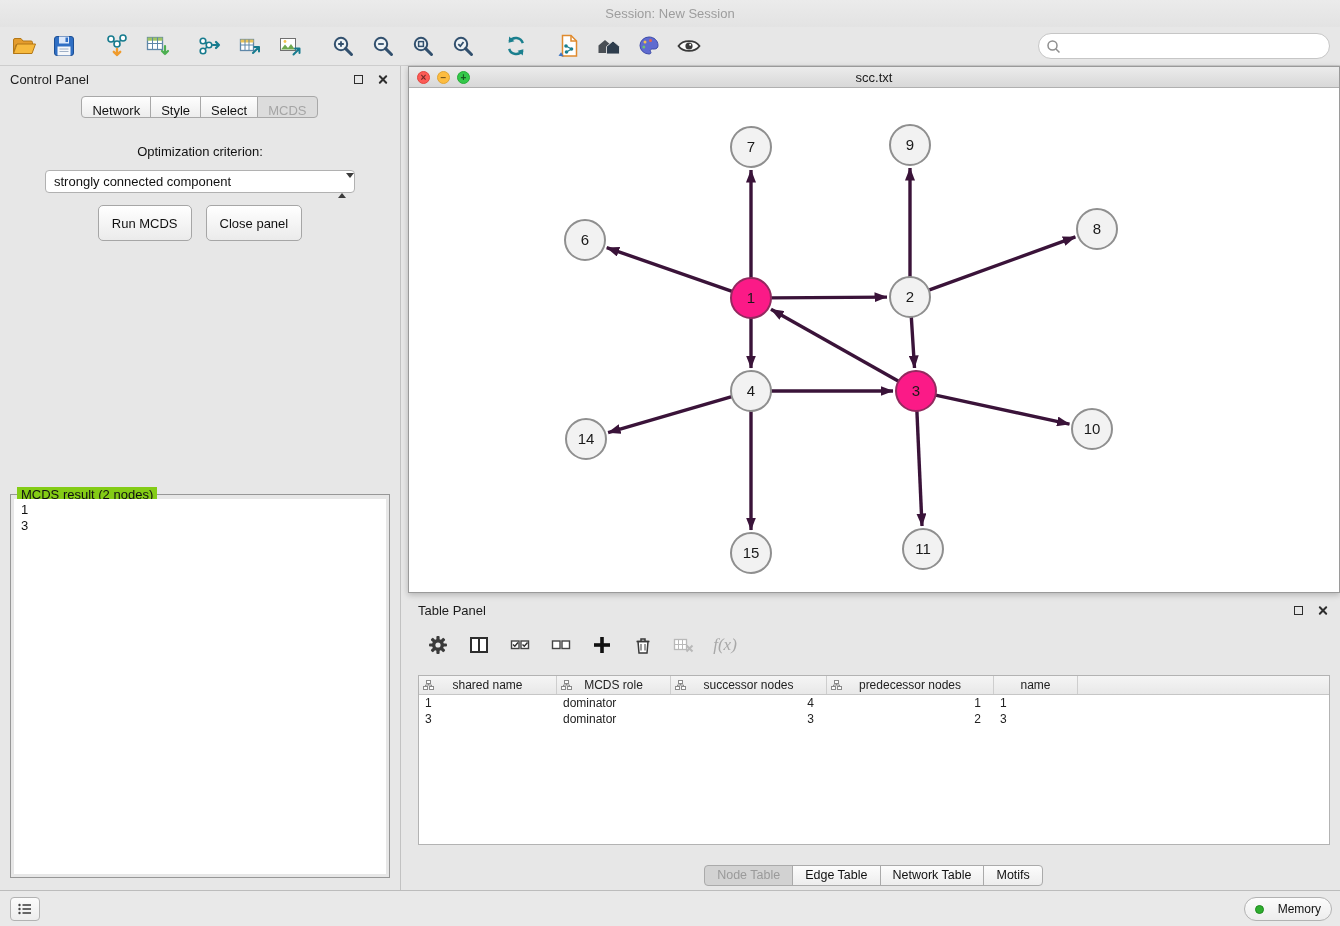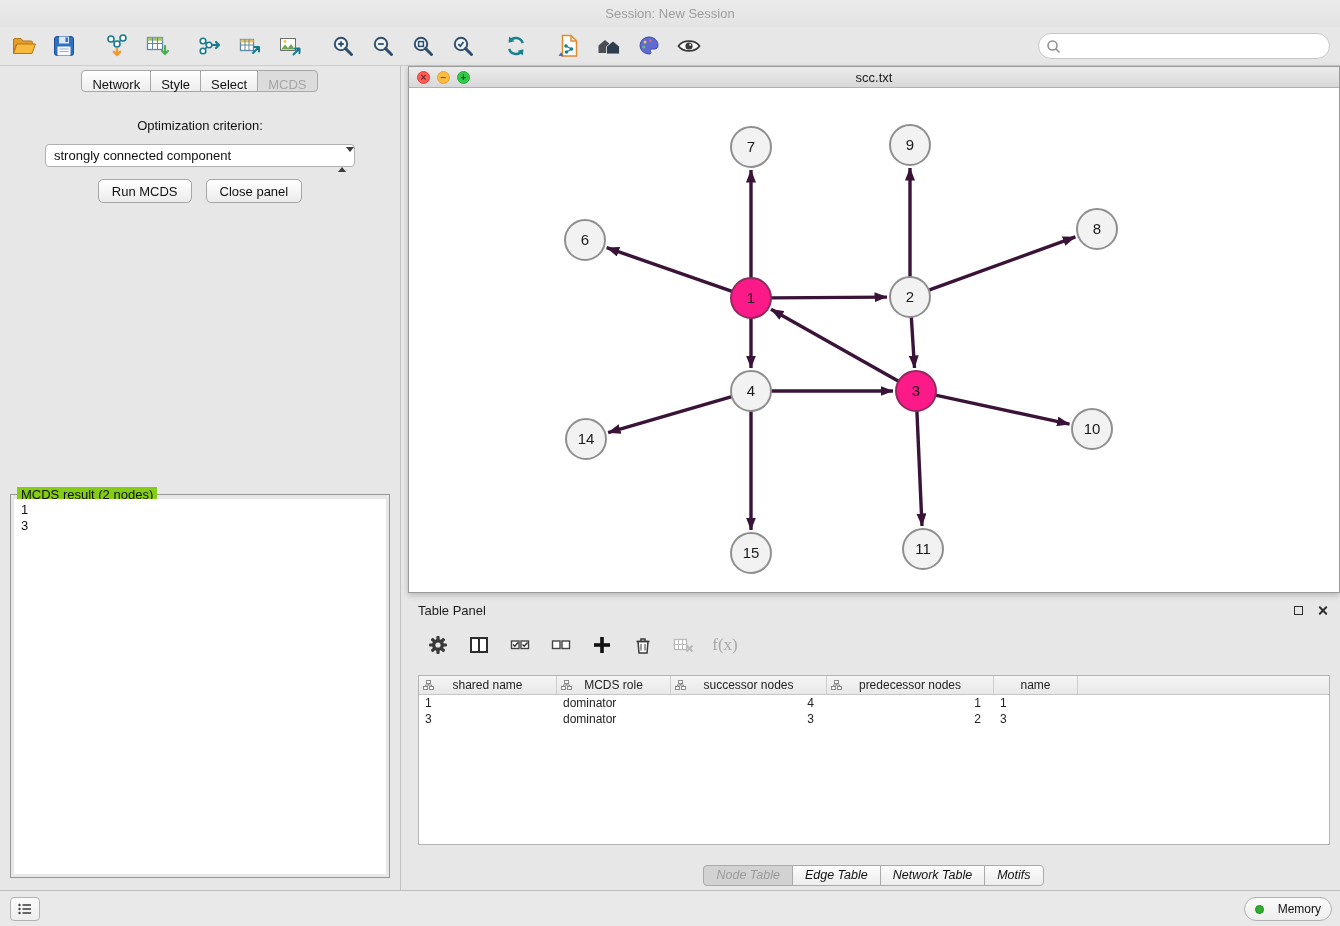--- a/index.html
+++ b/index.html
@@ -18,21 +18,21 @@
 #search-box input{flex:1;height:20px;font-size:13px;font-family:inherit;background:transparent;}
 
 
 .panel-head{height:26px;display:flex;align-items:center;padding:0 12px 0 10px;}
 .panel-title{flex:1;font-size:13px;color:#1c1c1c;}
 .float-ico{width:9px;height:9px;border:1.5px solid #2e2e2e;display:inline-block;margin-right:14px;}
 .close-ico{position:relative;width:11px;height:11px;display:inline-block;}
 .close-ico::before,.close-ico::after{content:"";position:absolute;left:5px;top:0;width:2px;height:11px;background:#2e2e2e;border-radius:1px;}
 .close-ico::before{transform:rotate(45deg);}
 .close-ico::after{transform:rotate(-45deg);}
-.mac-btn{height:24px;padding:0 13px;border:1px solid #a6a6a6;border-radius:5px;background:linear-gradient(#ffffff,#ebebeb);font-size:13px;color:#111;}
+.mac-btn{height:36px;padding:0 13px;border:1px solid #a6a6a6;border-radius:5px;background:linear-gradient(#ffffff,#ebebeb);font-size:13px;color:#111;}
 
 
 #control-panel{position:absolute;left:0;top:66px;width:401px;height:824px;background:#e7e7e7;border-right:1px solid #c2c2c2;}
 #cp-tabs{display:flex;justify-content:center;margin-top:4px;}
 .cp-tab{height:22px;line-height:20px;text-align:center;border:1px solid #a8a8a8;background:linear-gradient(#fefefe,#ededed);font-size:13px;padding:4px 10px;margin-left:-1px;color:#111;}
 .cp-tab:first-child{border-radius:4px 0 0 4px;}
 .cp-tab:last-child{border-radius:0 4px 4px 0;}
 .cp-tab.active{background:#dcdcdc;color:#a5a5a5;}
 #opt-label{text-align:center;margin-top:26px;font-size:13px;}
 #criterion-select{width:310px;height:23px;margin:11px auto 0;background:#fff;border:1px solid #b1b1b1;border-radius:4px;position:relative;line-height:21px;padding-left:8px;font-size:13px;}
@@ -58,32 +58,32 @@
 .light.yellow{background:#fdbc40;border:1px solid #e0a535;}
 .light.green{background:#34c84a;border:1px solid #27ab38;}
 #nw-canvas{position:absolute;left:0;top:21px;right:0;bottom:0;background:#fff;}
 #graph-svg{width:100%;height:100%;display:block;}
 #graph-svg text{font-family:"Liberation Sans",sans-serif;}
 
 
 #table-panel{position:absolute;left:408px;top:597px;width:932px;height:293px;}
 #tp-toolbar{position:absolute;left:0;top:26px;height:44px;display:flex;align-items:center;gap:17px;padding-left:18px;}
 .tp-ico{width:24px;height:24px;display:flex;align-items:center;justify-content:center;}
-.fx{font-family:"Liberation Serif",serif;font-size:17px;color:#a8a8a8;}
+.fx{font-family:"Liberation Serif",serif;font-style:italic;font-size:17px;color:#a8a8a8;}
 #tp-table{position:absolute;left:10px;top:78px;right:10px;height:170px;background:#fff;border:1px solid #b3b3b3;overflow:hidden;}
 #tp-cols{display:flex;height:19px;background:linear-gradient(#f5f5f5,#e8e8e8);border-bottom:1px solid #c6c6c6;font-size:12px;}
 .tp-col{position:relative;border-right:1px solid #cecece;display:flex;align-items:center;justify-content:center;color:#222;}
 .tp-col svg{position:absolute;left:4px;}
 .tp-row{display:flex;height:16px;font-size:12px;color:#222;}
 .tp-cell{padding:1px 6px 0;white-space:nowrap;overflow:hidden;border-right:1px solid transparent;}
 .num{text-align:right;padding-right:12px;}
 .w0{width:138px;}.w1{width:114px;}.w2{width:156px;}.w3{width:167px;}.w4{width:84px;align-items:center;}
 .wf{flex:1;border-right:none;}
 #tp-tabs{position:absolute;left:0;right:0;bottom:4px;display:flex;justify-content:center;}
-.tp-tab{height:21px;line-height:19px;border:1px solid #aaa;background:linear-gradient(#fcfcfc,#ededed);padding:0 12px;margin-left:-1px;font-size:12.5px;color:#111;font-style:italic;}
+.tp-tab{height:21px;line-height:19px;border:1px solid #aaa;background:linear-gradient(#fcfcfc,#ededed);padding:0 12px;margin-left:-1px;font-size:12.5px;color:#111;}
 .tp-tab:first-child{border-radius:4px 0 0 4px;}
 .tp-tab:last-child{border-radius:0 4px 4px 0;}
 .tp-tab.active{background:#d2d2d2;color:#9a9a9a;}
 
 
 #status-bar{position:absolute;left:0;bottom:0;width:1340px;height:36px;background:#e9e9e9;border-top:1px solid #bcbcbc;}
 #panel-menu-btn{position:absolute;left:10px;top:6px;width:30px;height:24px;border:1px solid #b2b2b2;border-radius:4px;background:linear-gradient(#fcfcfc,#ededed);display:flex;align-items:center;justify-content:center;}
 #memory-btn{position:absolute;right:8px;top:6px;height:24px;padding:0 10px;border:1px solid #b2b2b2;border-radius:12px;background:linear-gradient(#fcfcfc,#ededed);display:flex;align-items:center;gap:14px;font-size:12px;color:#111;}
 .mem-dot{width:9px;height:9px;border-radius:50%;background:#2fae2f;border:1px solid #1f8a1f;}
 </style>
@@ -237,20 +237,25 @@
   <div id="search-box">
     <svg width="15" height="15" viewBox="0 0 15 15">
       <circle cx="6.5" cy="6.5" r="4.5" fill="none" stroke="#8e8e8e" stroke-width="1.5"></circle>
       <line x1="10" y1="10" x2="13.5" y2="13.5" stroke="#8e8e8e" stroke-width="1.5"></line>
     </svg>
     <input type="text" placeholder="" style="">
   </div>
 </div>
 
 <div id="control-panel">
+  <div class="panel-head">
+    <span class="panel-title">Control Panel</span>
+    <span class="float-ico"></span>
+    <span class="close-ico"></span>
+  </div>
 
   <div id="cp-tabs">
     <button class="cp-tab">Network</button>
     <button class="cp-tab">Style</button>
     <button class="cp-tab">Select</button>
     <button class="cp-tab active">MCDS</button>
   </div>
 
   <div id="opt-label">Optimization criterion:</div>
 

